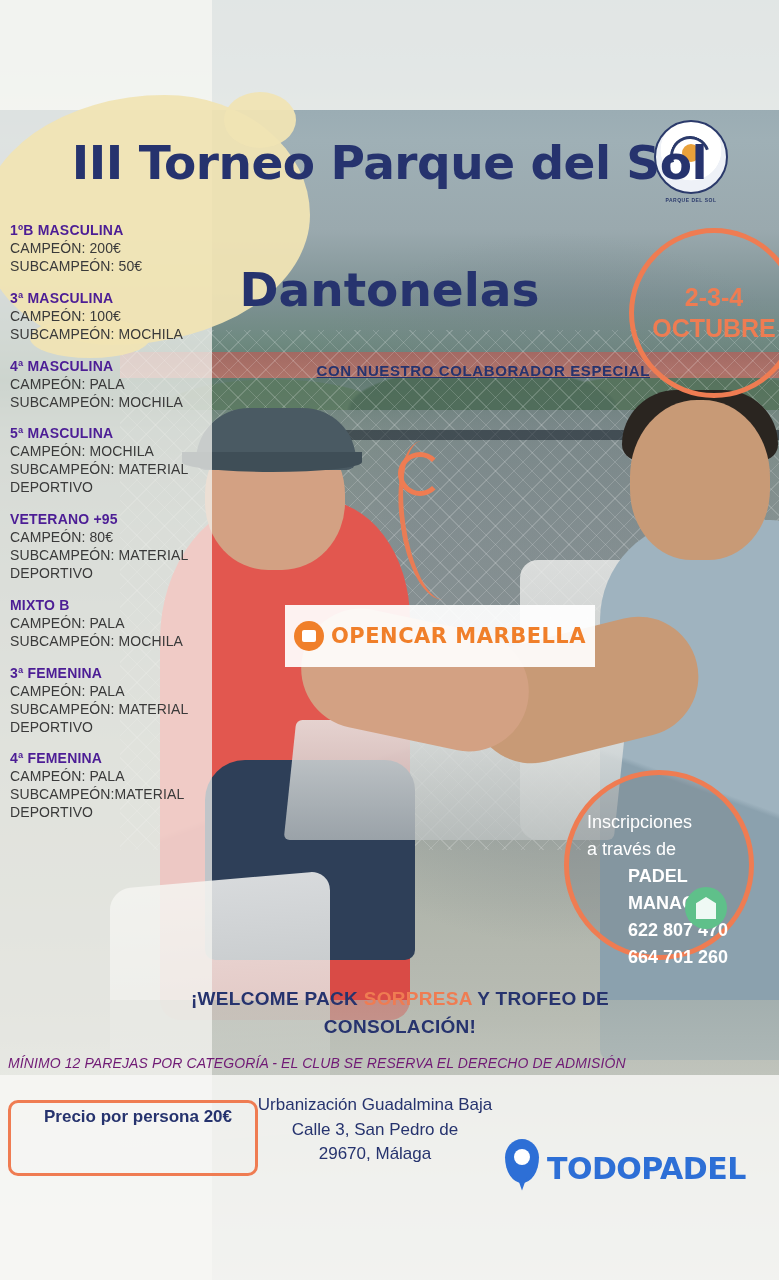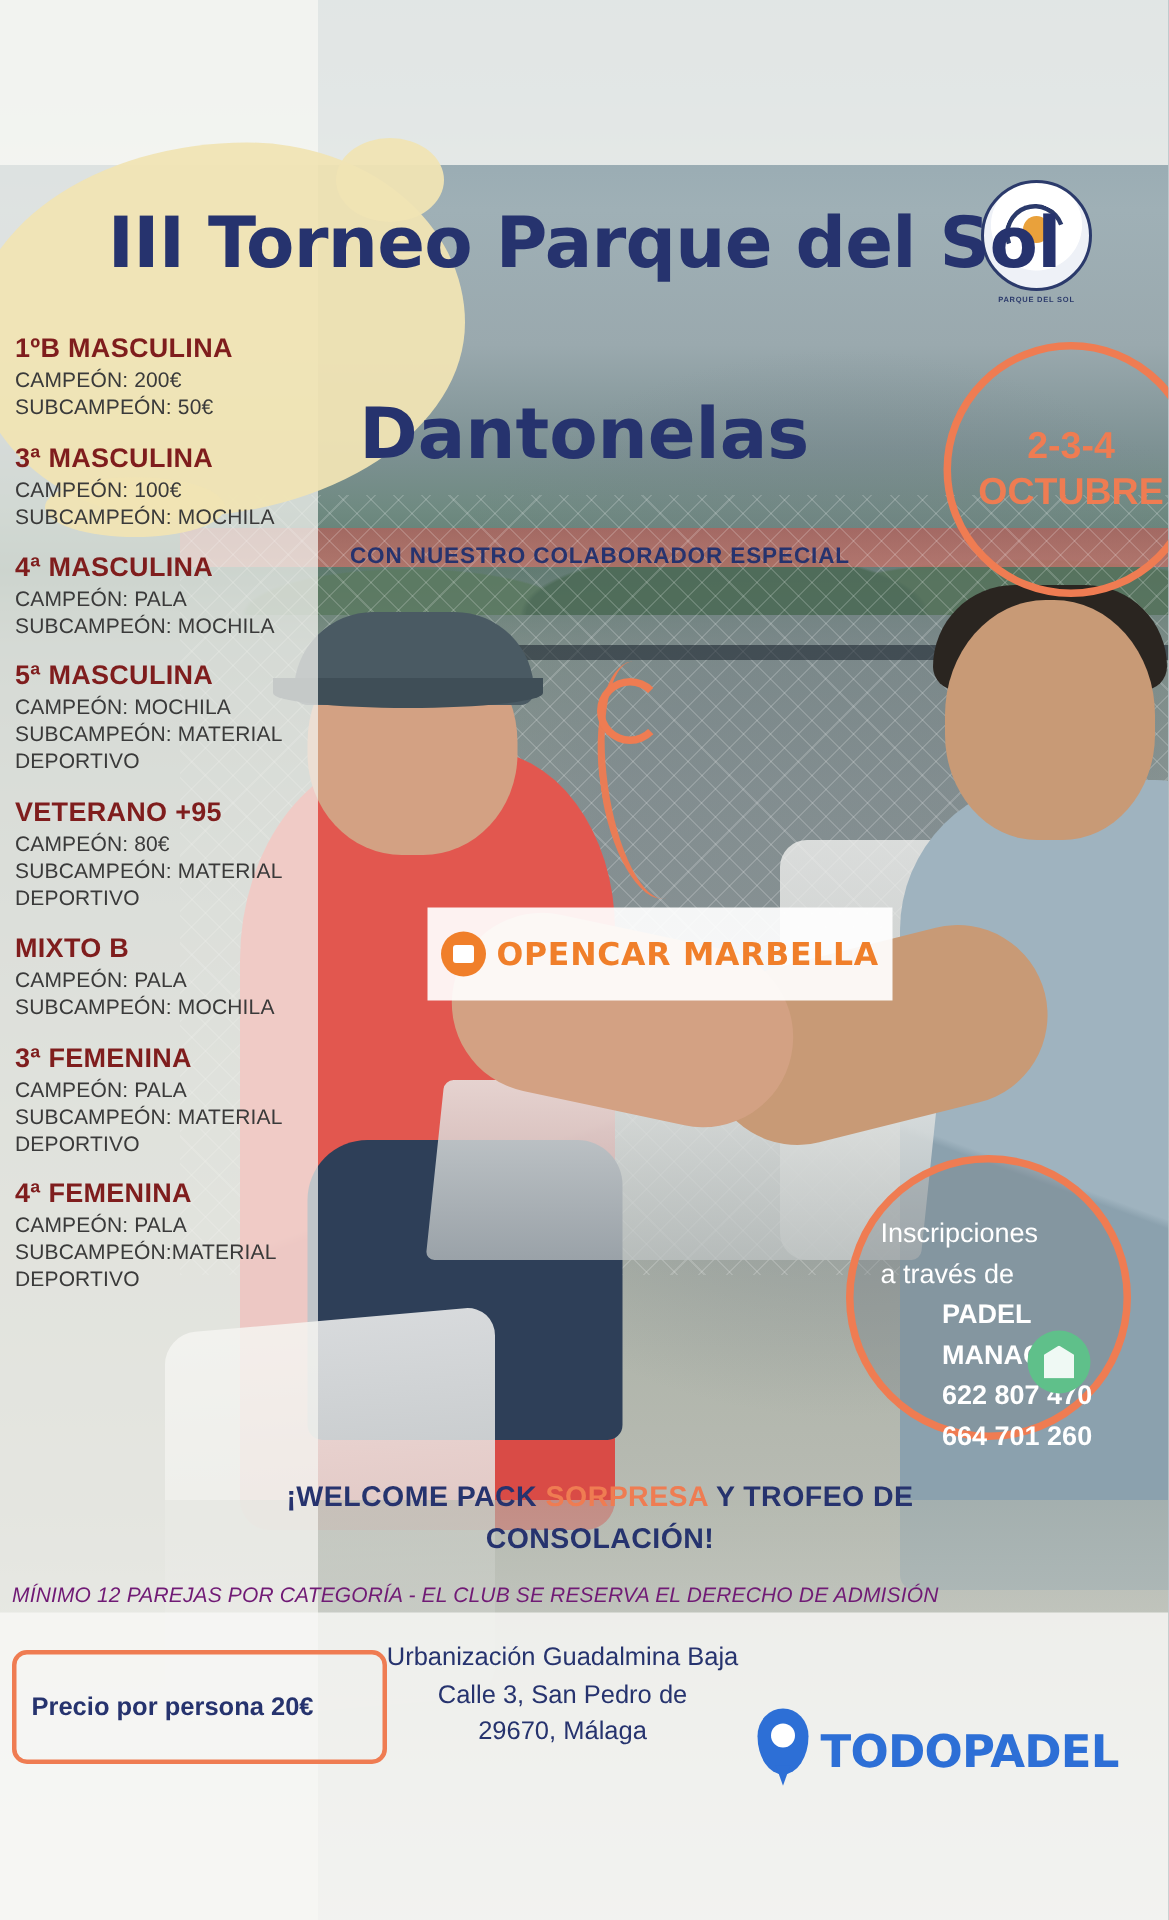--- a/index.html
+++ b/index.html
@@ -187,22 +187,23 @@
     font-family:"DejaVu Sans", sans-serif;
   }
   .title2{
     position:absolute;left:0;right:0;top:262px;
     text-align:center;
     font-size:47px;font-weight:bold;color:#26336e;
     font-family:"DejaVu Sans", sans-serif;
   }
   .subtitle{
     position:absolute;left:150px;width:500px;top:362px;
-    text-align:center;font-size:15px;font-weight:bold;color:#26336e;
+    text-align:right;font-size:15px;font-weight:bold;color:#26336e;
     letter-spacing:.6px;
+    text-decoration:underline;
   }
 
   
   .date-circle{
     position:absolute;right:-20px;top:228px;width:160px;height:160px;
     border:5px solid #ef7c52;border-radius:50%;
     color:#ef7c52;text-align:center;
     display:flex;flex-direction:column;justify-content:center;align-items:center;
     font-weight:bold;line-height:1.25;
   }
@@ -222,21 +223,21 @@
     border-right-color:transparent;
   }
 
   
   .cats{
     position:absolute;left:10px;top:222px;width:205px;
     color:#3a3a3a;
   }
   .cat{margin-bottom:14px;}
   .cat .cname{
-    font-size:18px;font-weight:bold;color:#7f1d1d;letter-spacing:.2px;margin-bottom:2px;
+    font-size:14px;font-weight:bold;color:#4c1d95;letter-spacing:.2px;margin-bottom:2px;
   }
   .cat .cline{
     font-size:14px;color:#3a3a3a;line-height:1.28;letter-spacing:.1px;
   }
 
   
   .sponsor{
     position:absolute;left:285px;top:605px;width:310px;height:62px;
     background:rgba(255,255,255,.92);
     display:flex;align-items:center;justify-content:center;gap:7px;
@@ -285,21 +286,21 @@
   .disclaimer{
     position:absolute;left:8px;top:1055px;width:640px;
     font-size:14px;font-style:italic;color:#701a75;letter-spacing:.1px;
   }
 
   
   .price{
     position:absolute;left:8px;top:1100px;width:250px;height:76px;
     border:3px solid #ef7c52;border-radius:10px;
     color:#26336e;font-size:17px;font-weight:bold;
-    display:flex;flex-direction:column;justify-content:center;
+    display:flex;flex-direction:row;justify-content:center;
     padding-left:10px;box-sizing:border-box;line-height:1.7;
   }
 
   
   .address{
     position:absolute;left:250px;top:1093px;width:250px;text-align:center;
     font-size:17px;color:#26336e;line-height:1.45;
   }
 
   

